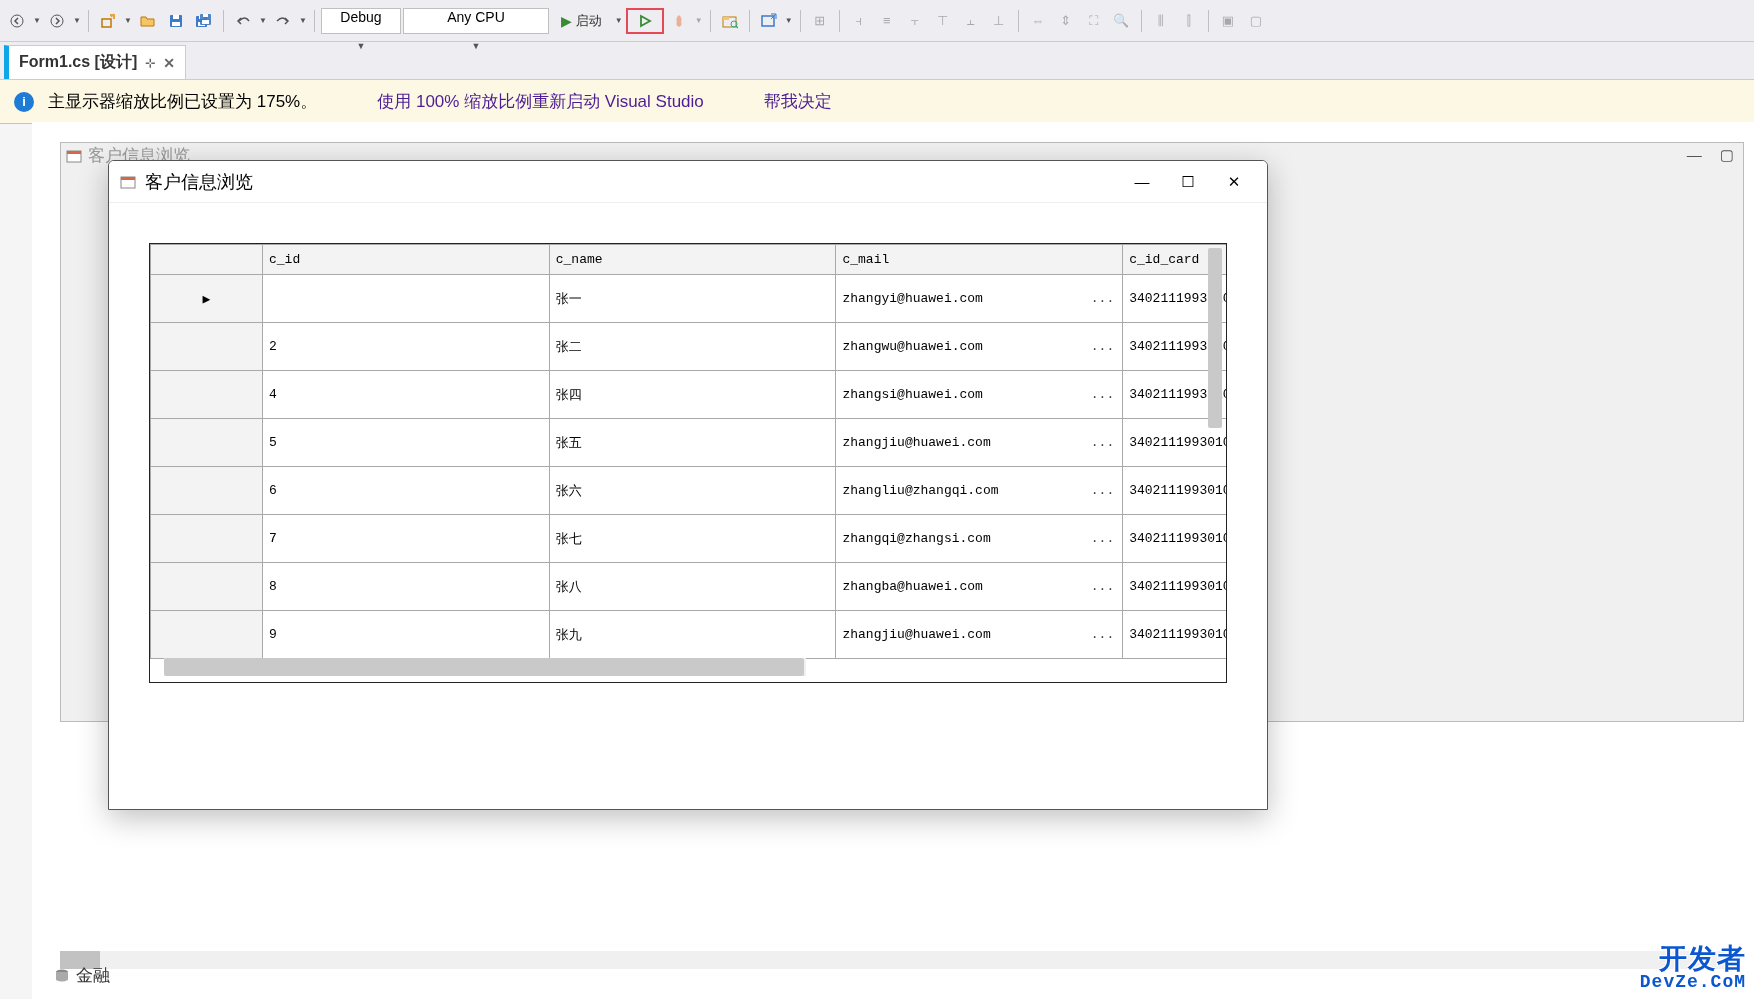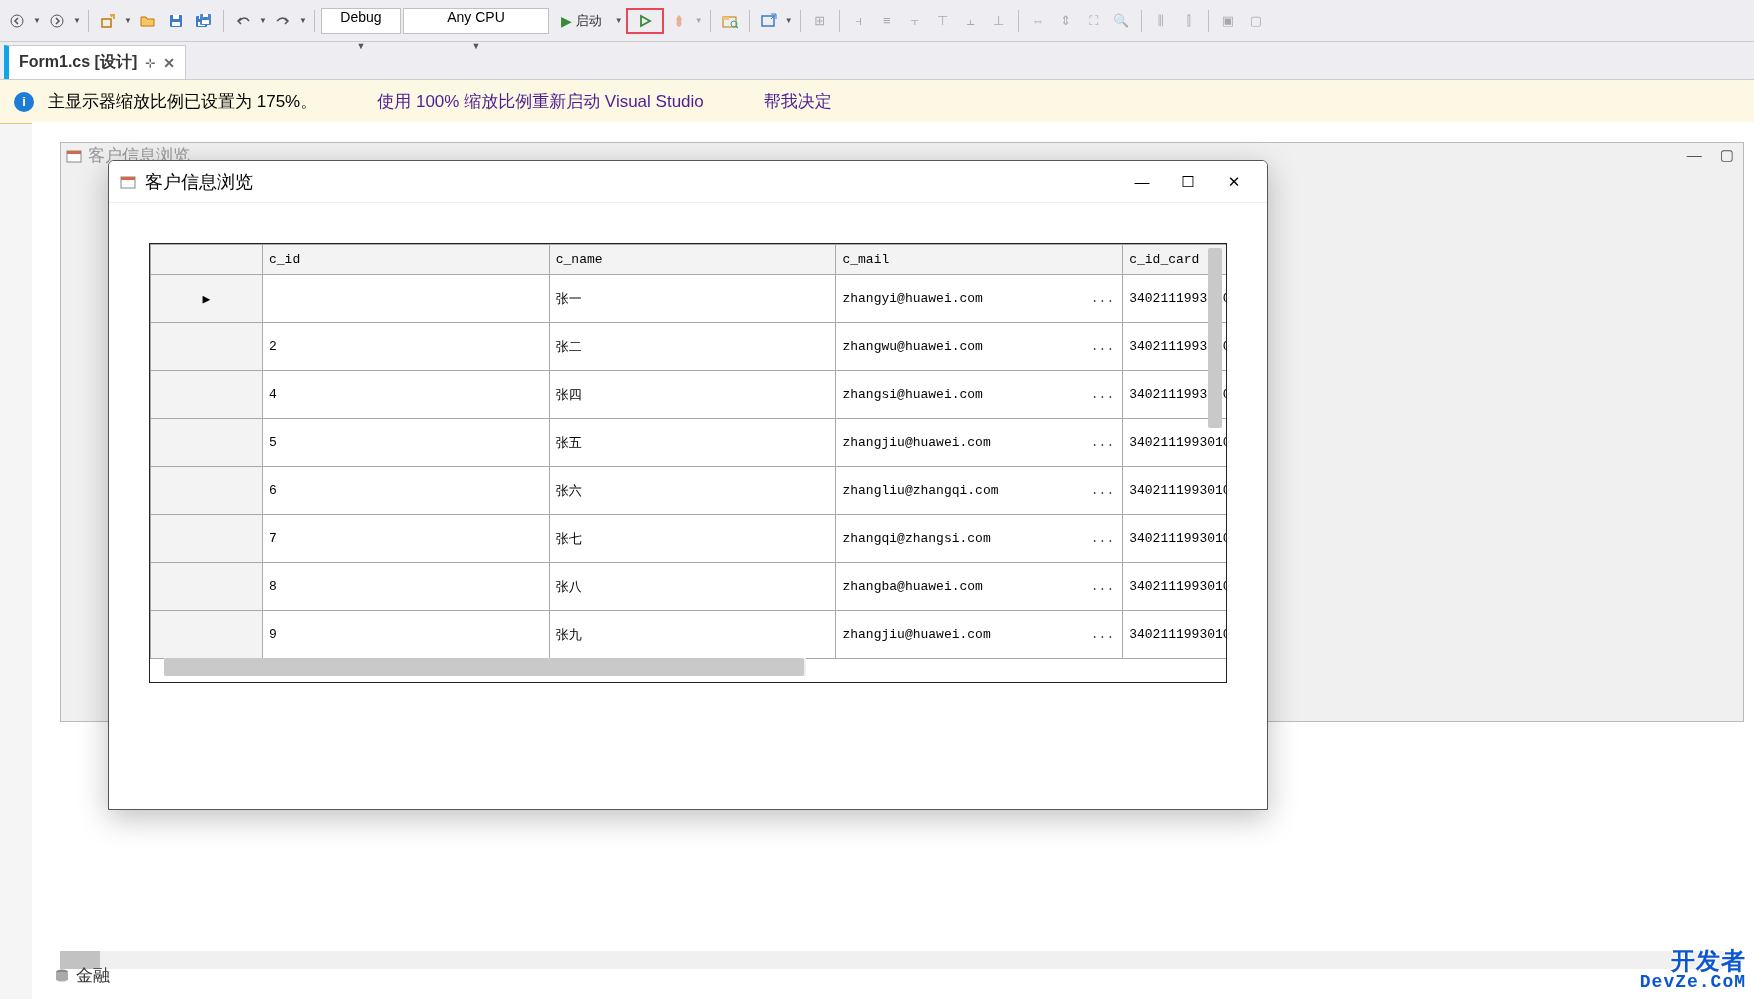--- a/index.html
+++ b/index.html
@@ -178,21 +178,21 @@
     color:#333;font-size:17px;
   }
   .watermark {
     position:absolute; right:8px; bottom:8px;
     font-weight:bold;
     text-align:right;
     line-height:1;
   }
   .watermark .line1 {
     color:#0b57d0;
-    font-size:24px;
+    font-size:28px;
     text-shadow:-1px -1px 0 #fff,1px -1px 0 #fff,-1px 1px 0 #fff,1px 1px 0 #fff;
     font-family:"Microsoft YaHei",sans-serif;
     letter-spacing:1px;
   }
   .watermark .line2 {
     color:#0b57d0;
     font-size:18px;
     font-family:"Courier New",monospace;
     text-shadow:-1px -1px 0 #fff,1px -1px 0 #fff,-1px 1px 0 #fff,1px 1px 0 #fff;
     letter-spacing:1px;

